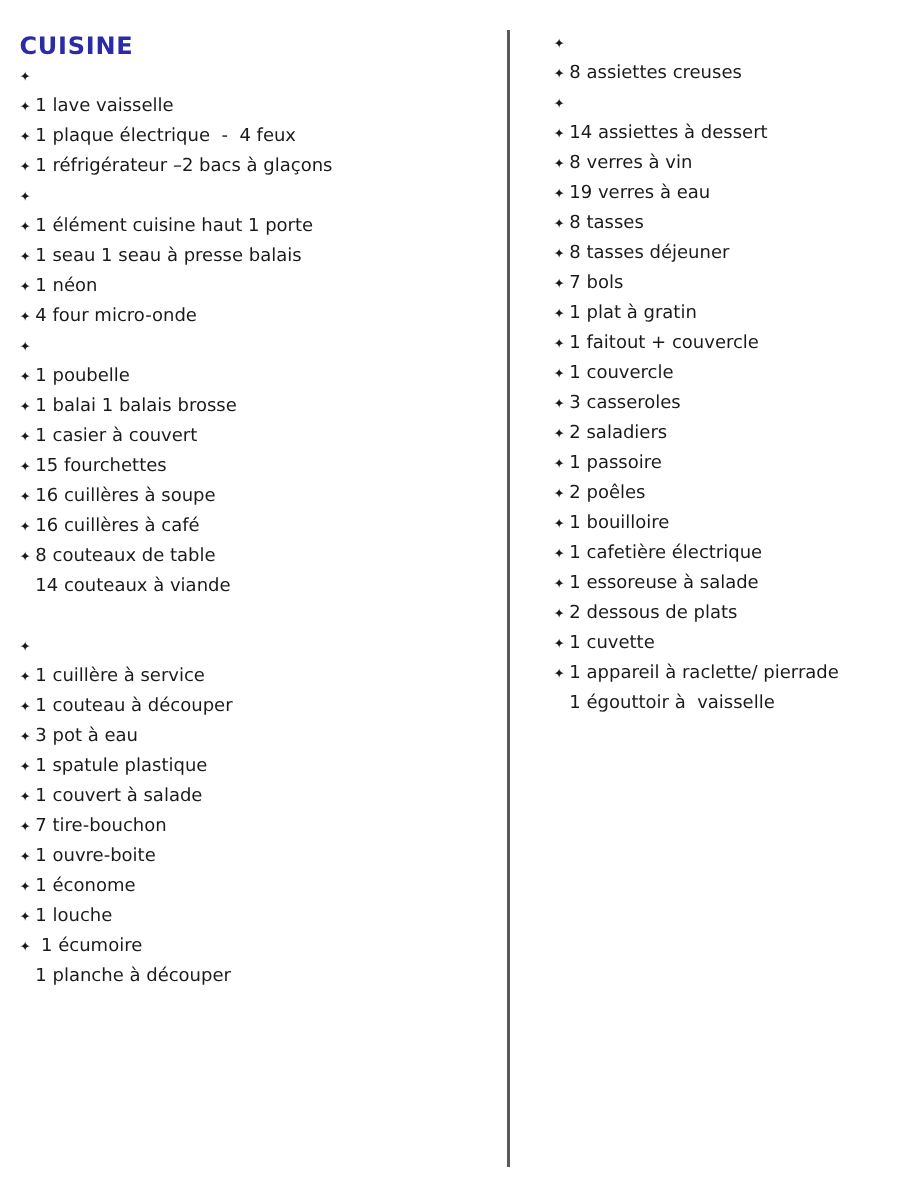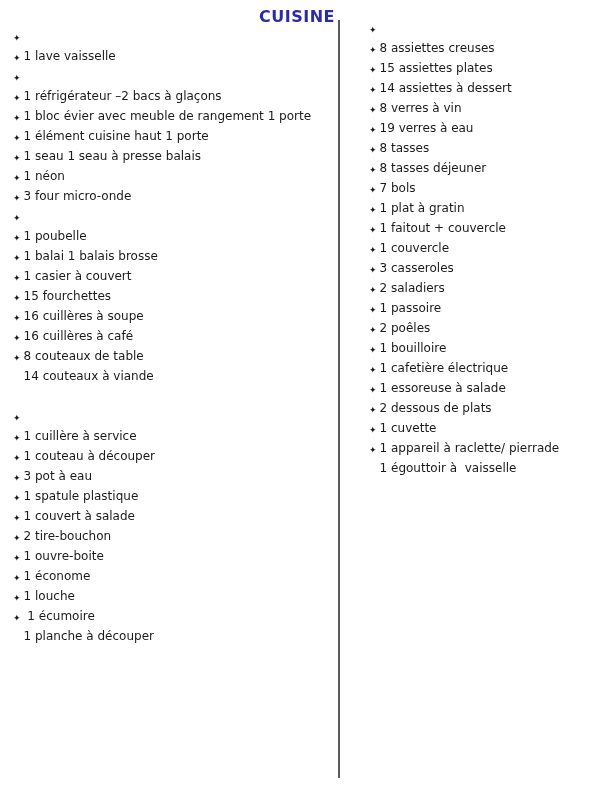--- a/index.html
+++ b/index.html
@@ -14,23 +14,22 @@
     position: relative;
     overflow: hidden;
   }
   .page {
     position: absolute;
     inset: 0;
   }
   .col-left {
     position: absolute;
     left: 13px;
-    top: 5px;
+    top: 19px;
     width: 322px;
-    text-align: right;
   }
   .col-right {
     position: absolute;
     left: 369px;
     top: 20px;
     width: 225px;
   }
   .title {
     margin: 0;
     height: 23px;
@@ -76,58 +75,58 @@
 </style>
 </head>
 <body style="--title-color: #2b2ba6; --text-color: #1a1a1a; --divider-color: #5a5a5a; --bg-color: #ffffff;">
 
 <div class="page">
 
   <div class="col-left">
     <h1 class="title">CUISINE</h1>
     <div class="list">
         <div class="item"><span class="bullet">✦</span><span class="label">1 lave vaisselle</span></div>
+        <div class="item"><span class="bullet">✦</span><span class="label">1 plaque électrique  -  4 feux</span></div>
+        <div class="item"><span class="bullet">✦</span><span class="label">1 réfrigérateur –2 bacs à glaçons</span></div>
         <div class="item"><span class="bullet">✦</span></div>
-        <div class="item"><span class="bullet">✦</span><span class="label">1 réfrigérateur –2 bacs à glaçons</span></div>
-        <div class="item"><span class="bullet">✦</span><span class="label">1 bloc évier avec meuble de rangement 1 porte</span></div>
         <div class="item"><span class="bullet">✦</span><span class="label">1 élément cuisine haut 1 porte</span></div>
         <div class="item"><span class="bullet">✦</span><span class="label">1 seau 1 seau à presse balais</span></div>
         <div class="item"><span class="bullet">✦</span><span class="label">1 néon</span></div>
-        <div class="item"><span class="bullet">✦</span><span class="label">3 four micro-onde</span></div>
+        <div class="item"><span class="bullet">✦</span><span class="label">4 four micro-onde</span></div>
         <div class="item"><span class="bullet">✦</span></div>
         <div class="item"><span class="bullet">✦</span><span class="label">1 poubelle</span></div>
         <div class="item"><span class="bullet">✦</span><span class="label">1 balai 1 balais brosse</span></div>
         <div class="item"><span class="bullet">✦</span><span class="label">1 casier à couvert</span></div>
         <div class="item"><span class="bullet">✦</span><span class="label">15 fourchettes</span></div>
         <div class="item"><span class="bullet">✦</span><span class="label">16 cuillères à soupe</span></div>
         <div class="item"><span class="bullet">✦</span><span class="label">16 cuillères à café</span></div>
         <div class="item"><span class="bullet">✦</span><span class="label">8 couteaux de table</span></div>
         <div class="item"><span class="bullet">✦</span><span class="label">14 couteaux à viande</span></div>
       </div>
     <div class="list gap">
         <div class="item"><span class="bullet">✦</span><span class="label">1 cuillère à service</span></div>
         <div class="item"><span class="bullet">✦</span><span class="label">1 couteau à découper</span></div>
         <div class="item"><span class="bullet">✦</span><span class="label">3 pot à eau</span></div>
         <div class="item"><span class="bullet">✦</span><span class="label">1 spatule plastique</span></div>
         <div class="item"><span class="bullet">✦</span><span class="label">1 couvert à salade</span></div>
-        <div class="item"><span class="bullet">✦</span><span class="label">2 tire-bouchon</span></div>
+        <div class="item"><span class="bullet">✦</span><span class="label">7 tire-bouchon</span></div>
         <div class="item"><span class="bullet">✦</span><span class="label">1 ouvre-boite</span></div>
         <div class="item"><span class="bullet">✦</span><span class="label">1 économe</span></div>
         <div class="item"><span class="bullet">✦</span><span class="label">1 louche</span></div>
         <div class="item"><span class="bullet">✦</span><span class="label"> 1 écumoire</span></div>
         <div class="item"><span class="bullet">✦</span><span class="label">1 planche à découper</span></div>
       </div>
   </div>
 
   <div class="divider"></div>
 
   <div class="col-right">
     <div class="list">
         <div class="item"><span class="bullet">✦</span><span class="label">8 assiettes creuses</span></div>
-        <div class="item"><span class="bullet">✦</span><span class="label">15 assiettes plates</span></div>
+        <div class="item"><span class="bullet">✦</span></div>
         <div class="item"><span class="bullet">✦</span><span class="label">14 assiettes à dessert</span></div>
         <div class="item"><span class="bullet">✦</span><span class="label">8 verres à vin</span></div>
         <div class="item"><span class="bullet">✦</span><span class="label">19 verres à eau</span></div>
         <div class="item"><span class="bullet">✦</span><span class="label">8 tasses</span></div>
         <div class="item"><span class="bullet">✦</span><span class="label">8 tasses déjeuner</span></div>
         <div class="item"><span class="bullet">✦</span><span class="label">7 bols</span></div>
         <div class="item"><span class="bullet">✦</span><span class="label">1 plat à gratin</span></div>
         <div class="item"><span class="bullet">✦</span><span class="label">1 faitout + couvercle</span></div>
         <div class="item"><span class="bullet">✦</span><span class="label">1 couvercle</span></div>
         <div class="item"><span class="bullet">✦</span><span class="label">3 casseroles</span></div>

